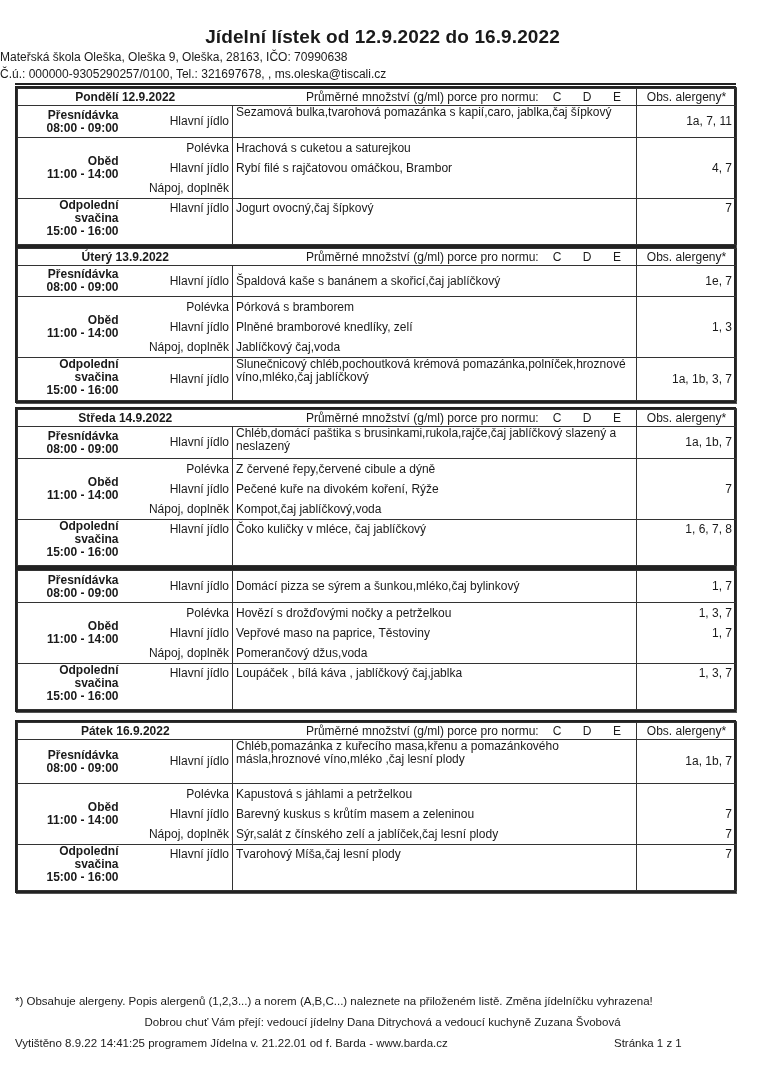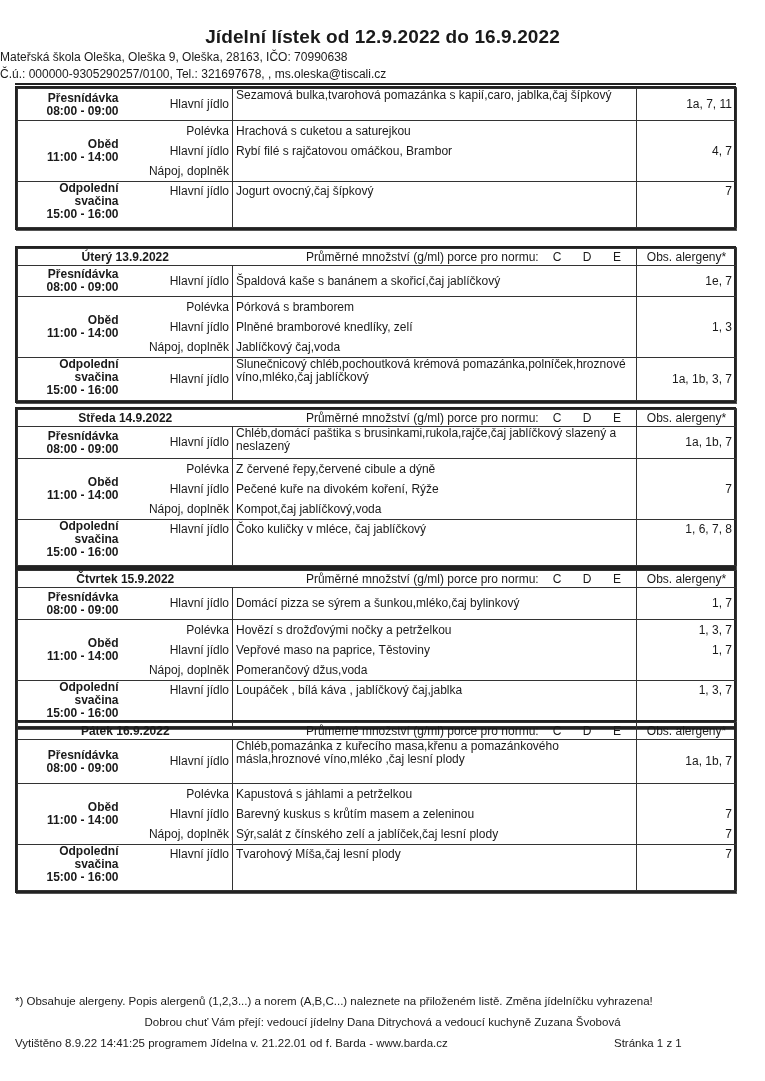--- a/index.html
+++ b/index.html
@@ -50,20 +50,28 @@
 <div id="days-container">
   <div class="day" style="top: 86px;">
     <table>
       <colgroup>
         <col style="width:101px">
           <col style="width:114px">
           <col style="width:404px">
           <col style="width:100px">
       </colgroup>
       <tbody>
+          <tr class="hdr">
+        <td class="dayname" colspan="2">Pondělí 12.9.2022</td>
+        <td class="normhdr">
+          <span>Průměrné množství (g/ml) porce pro normu:</span>
+          <span class="cde">C</span><span class="cde">D</span><span class="cde">E</span>
+        </td>
+        <td class="alghdr">Obs. alergeny*</td>
+      </tr>
       <tr>
         <td class="meal" style="height: 31px; vertical-align: middle;">
           <span class="tight">Přesnídávka</span>
           <span class="tight">08:00 - 09:00</span>
         </td>
         <td class="types am-type" style="height: 31px; vertical-align: middle;">Hlavní jídlo</td>
         <td class="food am-food" style="height: 31px;">Sezamová bulka,tvarohová pomazánka s kapií,caro, jablka,čaj šípkový</td>
         <td class="alg am-alg" style="height: 31px; vertical-align: middle;">1a, 7, 11</td>
       </tr>
       <tr>
@@ -225,28 +233,20 @@
 
   <div class="day" style="top: 568px;">
     <table>
       <colgroup>
         <col style="width:101px">
           <col style="width:114px">
           <col style="width:404px">
           <col style="width:100px">
       </colgroup>
       <tbody>
-          <tr class="hdr">
-        <td class="dayname" colspan="2">Čtvrtek 15.9.2022</td>
-        <td class="normhdr">
-          <span>Průměrné množství (g/ml) porce pro normu:</span>
-          <span class="cde">C</span><span class="cde">D</span><span class="cde">E</span>
-        </td>
-        <td class="alghdr">Obs. alergeny*</td>
-      </tr>
       <tr>
         <td class="meal" style="height: 31px; vertical-align: middle;">
           <span class="tight">Přesnídávka</span>
           <span class="tight">08:00 - 09:00</span>
         </td>
         <td class="types am-type" style="height: 31px; vertical-align: middle;">Hlavní jídlo</td>
         <td class="food am-food" style="height: 31px; vertical-align: middle;">Domácí pizza se sýrem a šunkou,mléko,čaj bylinkový</td>
         <td class="alg am-alg" style="height: 31px; vertical-align: middle;">1, 7</td>
       </tr>
       <tr>

